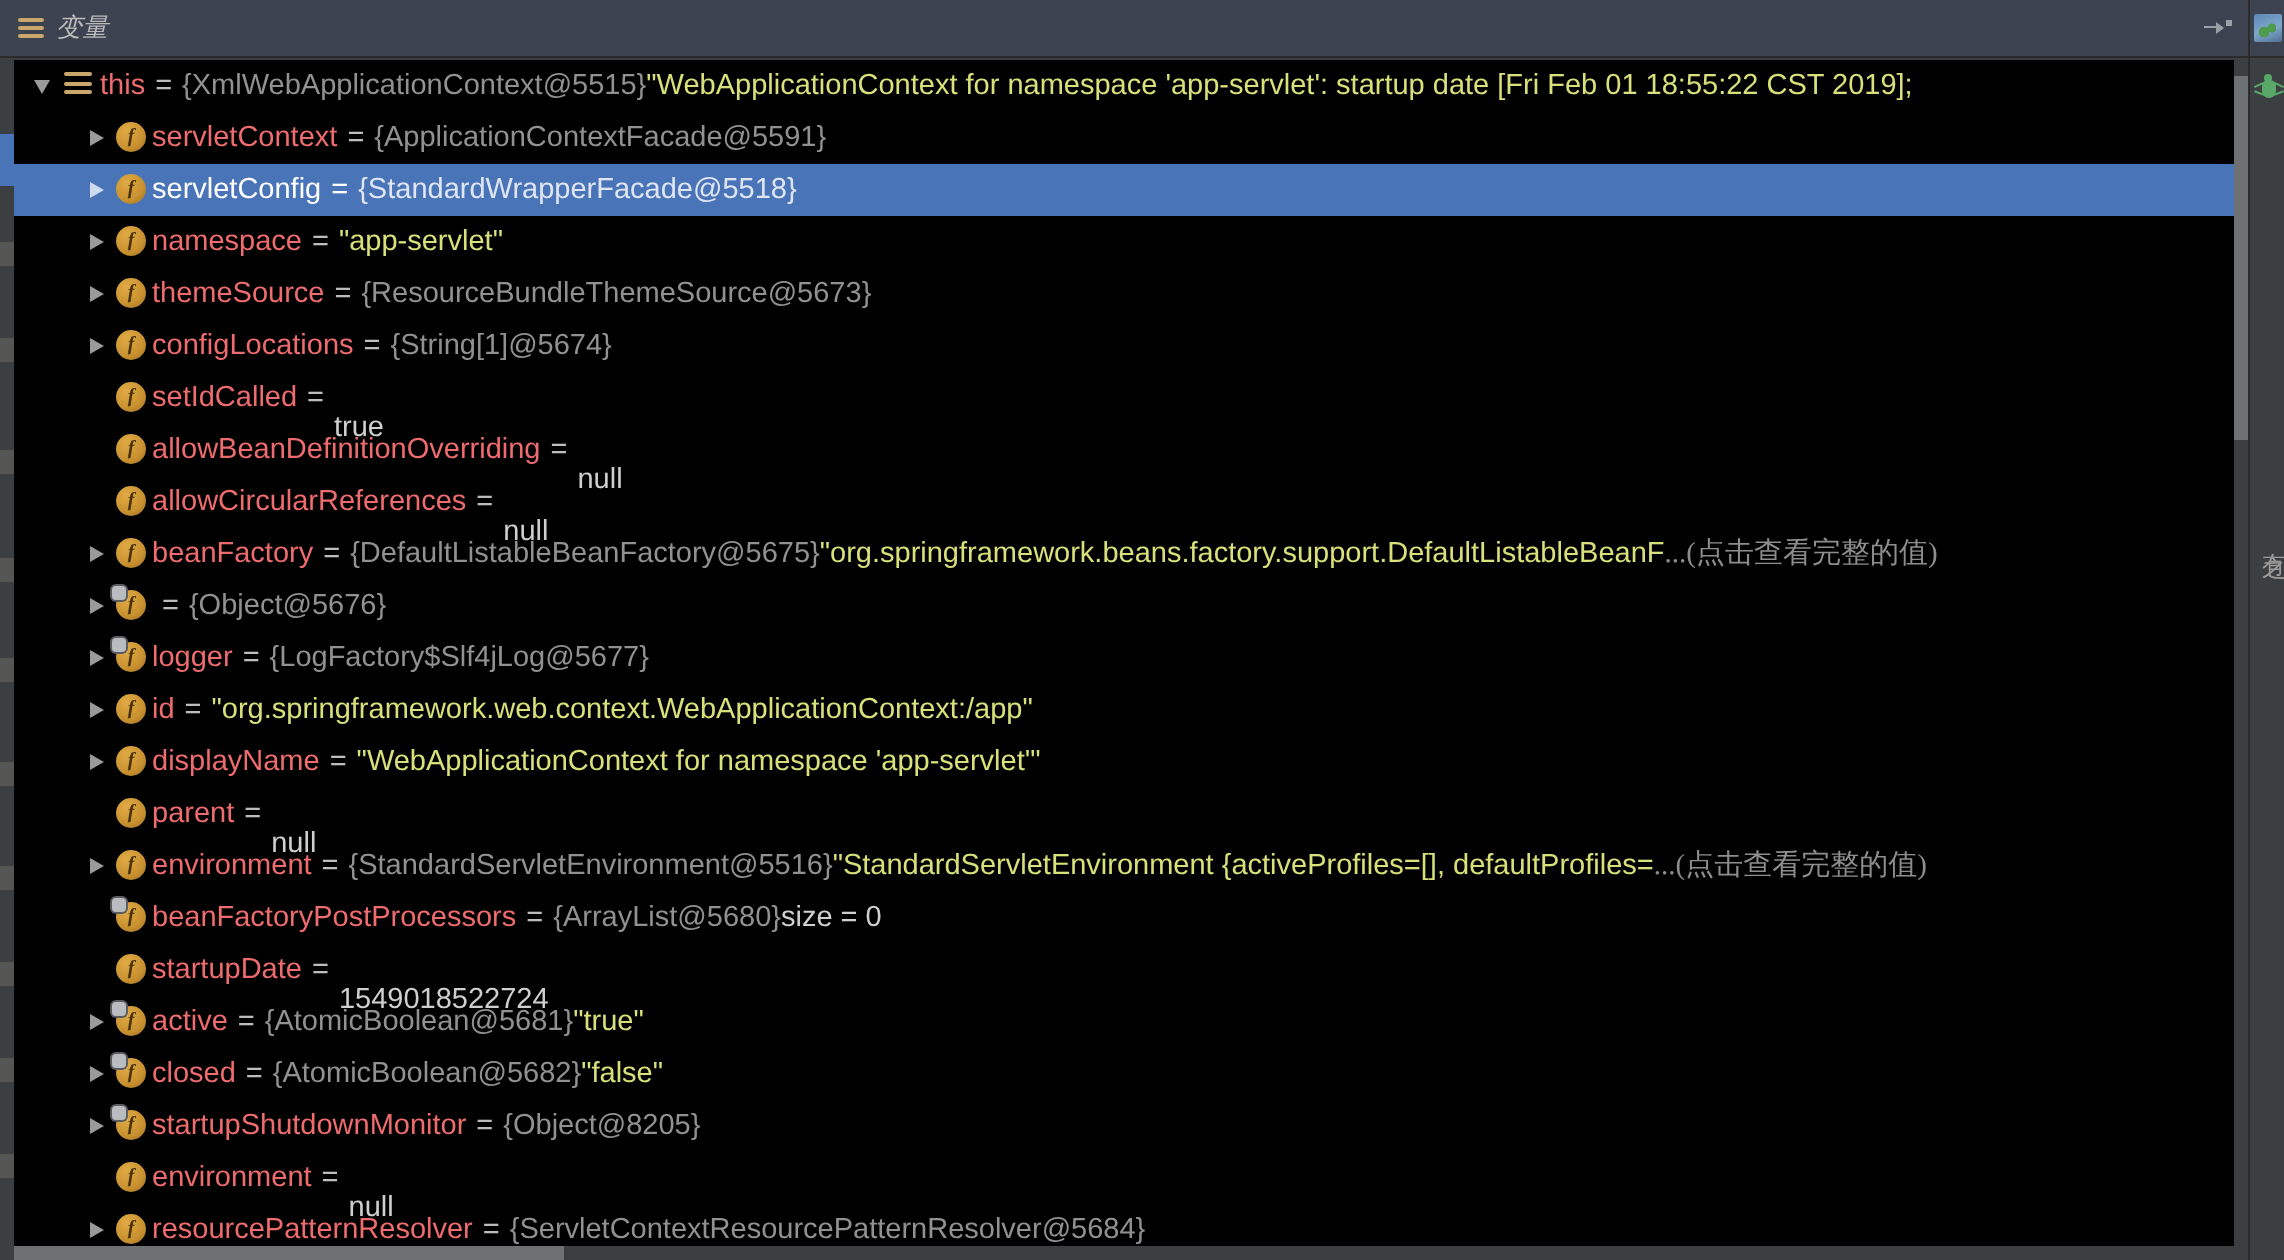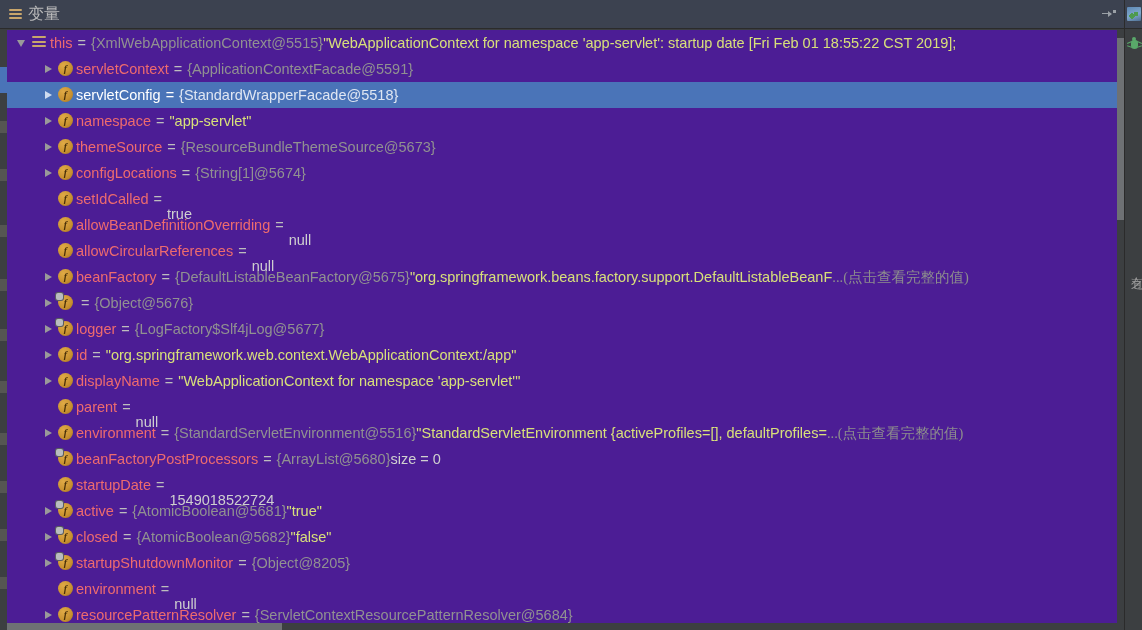--- a/index.html
+++ b/index.html
@@ -36,22 +36,23 @@
   .frames-icon i {
     position: absolute; left: 0; width: 13px; height: 2px;
     background: #c9a66b; display: block;
     border-radius: 1px;
   }
   .frames-icon i:nth-child(1) { top: 1px; }
   .frames-icon i:nth-child(2) { top: 5px; }
   .frames-icon i:nth-child(3) { top: 9px; }
   .titlebar-title {
     color: #bbbbbb;
-    font-size: 16px;
+    font-size: 13px;
     line-height: 14px;
+    font-style: italic;
   }
   .titlebar-right {
     margin-left: auto;
     display: flex; align-items: center;
     padding-right: 8px;
     gap: 8px;
   }
   .hide-icon {
     position: relative;
     width: 14px; height: 12px;
@@ -147,21 +148,21 @@
   .left-strip .mk {
     position: absolute; left: 0; width: 7px; height: 12px;
     background: #6a6a60; opacity: .55;
   }
   .left-strip .mk.blue { background: #4a74b8; opacity: 1; height: 26px; }
 
   
   .tree-viewport {
     position: absolute; left: 7px; top: 30px;
     width: 1110px; height: 600px;
-    background: #4c1d95;
+    background: #000000;
     overflow: hidden;
   }
   .row {
     position: relative;
     height: 26px;
     display: flex;
     align-items: center;
     white-space: nowrap;
     font-size: 14.5px;
     line-height: 26px;

